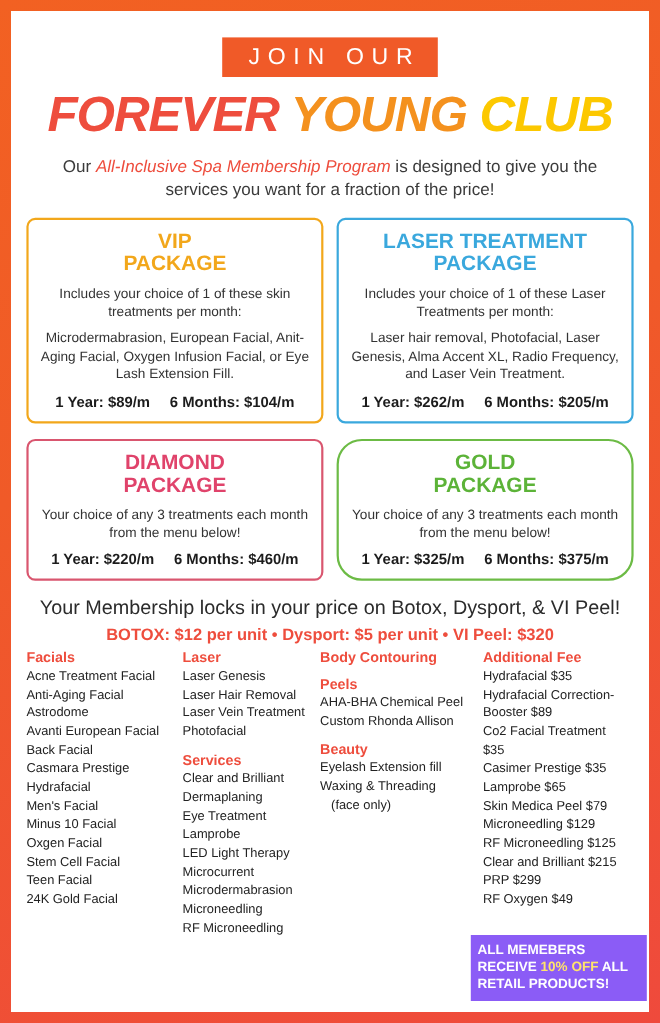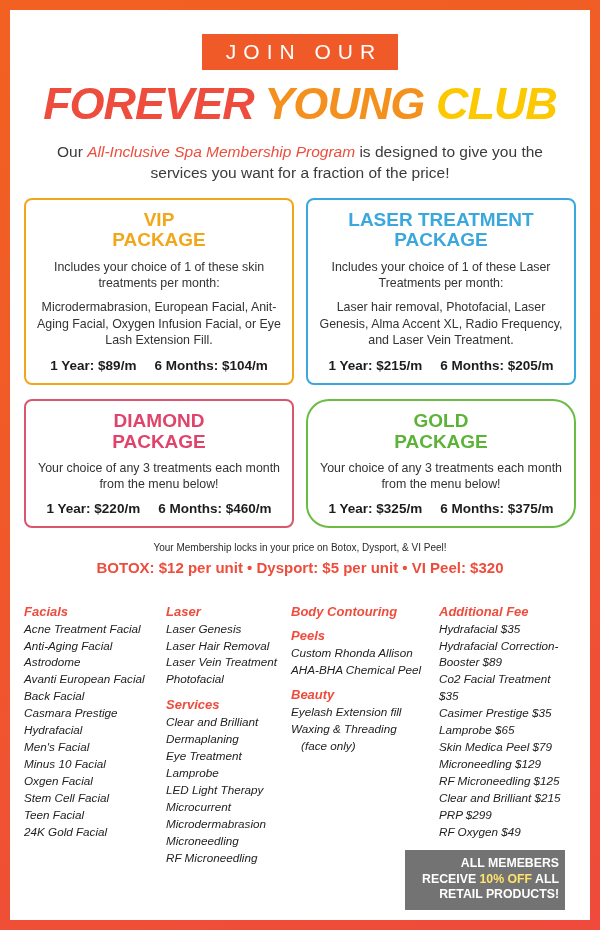--- a/index.html
+++ b/index.html
@@ -121,40 +121,39 @@
   .pkg.laser { border-color: #3aa8dd; }
   .pkg.laser .pkg-name { color: #3aa8dd; }
   .pkg.diamond { border-color: #d9566f; }
   .pkg.diamond .pkg-name { color: #e0436b; }
   .pkg.gold { border-color: #6cbb45; border-radius: 23px; }
   .pkg.gold .pkg-name { color: #5cb338; }
 
   
   .member-note {
     text-align: center;
-    font-size: 10px;
+    font-size: 18px;
     color: #2b2b2b;
     margin-top: 14px;
   }
   .pricing-line {
     text-align: center;
     font-size: 15px;
     font-weight: bold;
     color: #ee4d3d;
     margin-top: 6px;
   }
 
   
   .columns {
     display: grid;
     grid-template-columns: 142px 125px 148px 1fr;
-    margin-top: 28px;
+    margin-top: 4px;
     font-size: 11.7px;
     color: #222;
-    font-style: italic;
   }
   .col {
     padding-right: 6px;
   }
   .cat {
     font-weight: bold;
     font-size: 13px;
     color: #ee4d3d;
     margin-bottom: 2px;
   }
@@ -167,29 +166,29 @@
   ul.items li {
     line-height: 1.45;
   }
   ul.items li.indent {
     padding-left: 10px;
   }
 
   
   .badge {
     position: absolute;
-    right: 25px;
+    right: 2px;
     bottom: 10px;
     width: 160px;
-    background: #737373;
+    background: #8b5cf6;
     color: #ffffff;
     font-size: 12.3px;
     font-weight: bold;
     line-height: 1.28;
-    text-align: right;
+    text-align: left;
     padding: 6px 6px 7px 6px;
     box-sizing: border-box;
   }
   .badge .hl { color: #ffe36b; }
 </style>
 </head>
 <body>
 
 <div class="page">
   <div class="sheet">
@@ -222,21 +221,21 @@
       </div>
 
       <div class="pkg laser">
         <div class="pkg-name">
           <span>LASER TREATMENT</span><br>
           <span>PACKAGE</span>
         </div>
         <div class="pkg-desc">Includes your choice of 1 of these Laser Treatments per month:</div>
         <div class="pkg-detail">Laser hair removal, Photofacial, Laser Genesis, Alma Accent XL, Radio Frequency, and Laser Vein Treatment.</div>
         <div class="pkg-prices">
-          <span>1 Year: $215/m</span>
+          <span>1 Year: $262/m</span>
           <span>6 Months: $205/m</span>
         </div>
       </div>
 
       <div class="pkg diamond">
         <div class="pkg-name">
           <span>DIAMOND</span><br>
           <span>PACKAGE</span>
         </div>
         <div class="pkg-desc">Your choice of any 3 treatments each month from the menu below!</div>
@@ -303,22 +302,22 @@
           <li>Microdermabrasion</li>
           <li>Microneedling</li>
           <li>RF Microneedling</li>
         </ul>
       </div>
 
       <div class="col">
         <div class="cat">Body Contouring</div>
         <div class="cat spaced">Peels</div>
         <ul class="items">
+          <li>AHA-BHA Chemical Peel</li>
           <li>Custom Rhonda Allison</li>
-          <li>AHA-BHA Chemical Peel</li>
         </ul>
         <div class="cat spaced">Beauty</div>
         <ul class="items">
           <li>Eyelash Extension fill</li>
           <li>Waxing &amp; Threading</li>
           <li class="indent">(face only)</li>
         </ul>
       </div>
 
       <div class="col">

